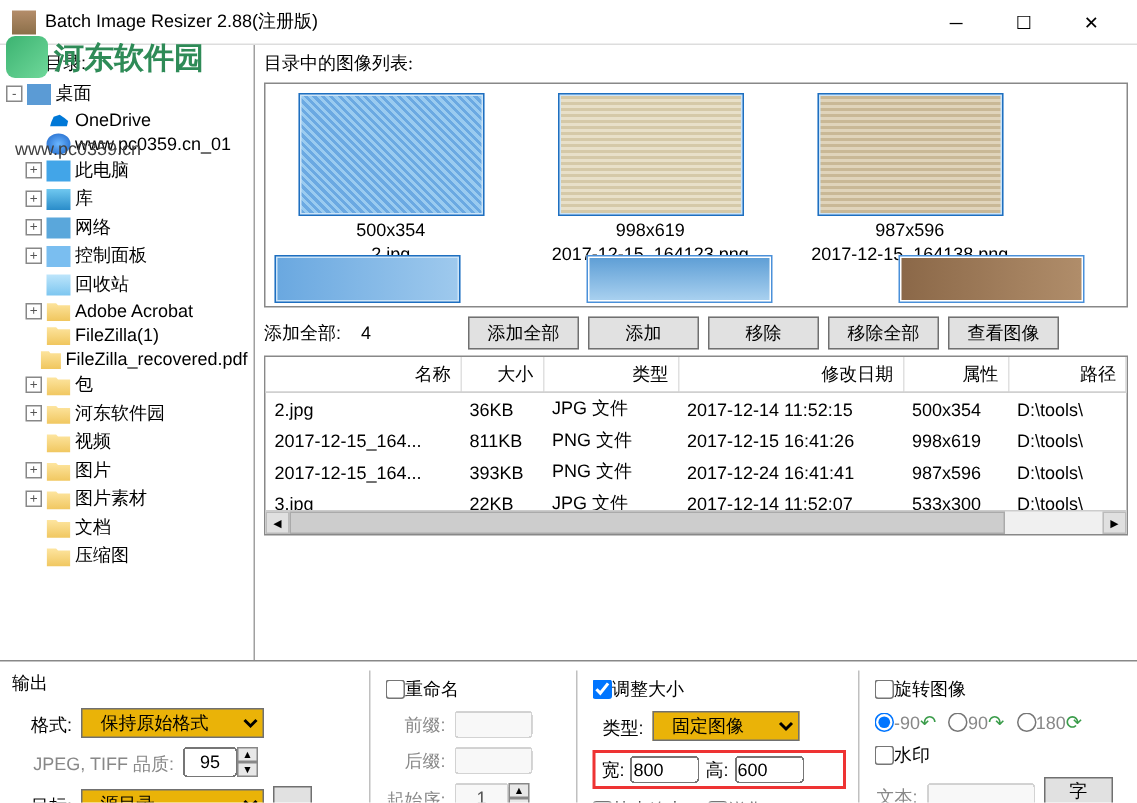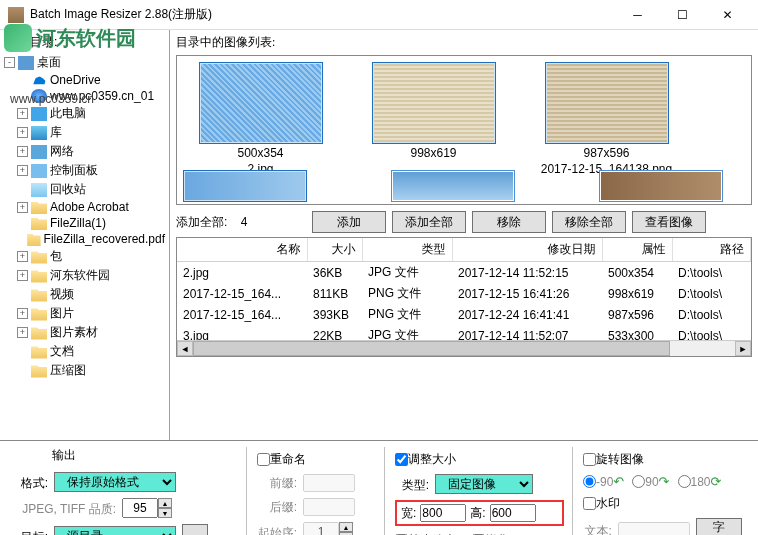--- a/index.html
+++ b/index.html
@@ -51,25 +51,25 @@
 .table-wrap { border: 1px solid #888; height: 120px; overflow: hidden; position: relative; }
 table { width: 100%; border-collapse: collapse; }
 th { text-align: right; font-weight: normal; padding: 3px 6px; background: #fff; border-right: 1px solid #e0e0e0; border-bottom: 1px solid #d0d0d0; }
 td { padding: 2px 6px; white-space: nowrap; }
 .hscroll { position: absolute; bottom: 0; left: 0; right: 0; height: 16px; background: #f0f0f0; border-top: 1px solid #ccc; display: flex; }
 .hscroll-btn { width: 16px; height: 15px; background: #e0e0e0; border: 1px solid #bbb; display: flex; align-items: center; justify-content: center; font-size: 9px; }
 .hscroll-track { flex: 1; position: relative; }
 .hscroll-thumb { position: absolute; left: 0; top: 0; bottom: 0; width: 88%; background: #cdcdcd; border: 1px solid #aaa; }
 .output { border-top: 1px solid #888; padding: 6px 8px; display: flex; gap: 8px; }
 .out-col { display: flex; flex-direction: column; gap: 6px; }
-.out-title { margin-bottom: 2px; margin-left: 44px; }
+.out-title { margin-bottom: 2px; }
 .field-row { display: flex; align-items: flex-end; gap: 6px; }
 .lbl { width: 40px; text-align: right; }
 .lbl-g { color: #888; }
-select, input[type=text] { height: 20px; border: 1px solid #707070; padding: 0 8px; background: #5eead4; }
+select, input[type=text] { height: 20px; border: 1px solid #707070; padding: 0 8px; background: #eab308; }
 select { width: 122px; }
 input.num { width: 36px; text-align: center; }
 input.w60 { width: 52px; }
 input.w46 { width: 46px; }
 .spinbox { display: flex; }
 .spinbtns { display: flex; flex-direction: column; }
 .spinbtn { width: 14px; height: 10px; border: 1px solid #888; font-size: 7px; display: flex; align-items: center; justify-content: center; background: #e8e8e8; }
 .group { border-left: 1px solid #c0c0c0; padding-left: 10px; }
 .chk { display: flex; align-items: center; gap: 0; }
 .chk input { width: 13px; height: 13px; }
@@ -218,21 +218,21 @@
       <div class="thumb-col">
         <div class="thumb-img sel">
             <div class="thumb-visual"></div>
           </div>
         <div class="thumb-cap"><span>500x354</span><br><span>2.jpg</span></div>
       </div>
       <div class="thumb-col">
         <div class="thumb-img sel">
             <div class="thumb-visual thumb-v2"></div>
           </div>
-        <div class="thumb-cap"><span>998x619</span><br></div>
+        <div class="thumb-cap"><span>998x619</span><br><span>2017-12-15_164123.png</span></div>
       </div>
       <div class="thumb-col">
         <div class="thumb-img sel">
             <div class="thumb-visual thumb-v3"></div>
           </div>
         <div class="thumb-cap"><span>987x596</span><br><span>2017-12-15_164138.png</span></div>
       </div>
       <div class="row2-thumbs">
         <div class="thumb-img sel">
             <div class="thumb-v4"></div>
@@ -243,22 +243,22 @@
           </div>
         <div style="width:48px"></div>
         <div class="thumb-img">
             <div class="thumb-v5"></div>
           </div>
       </div>
     </div>
 
     <div class="selrow">
       <span class="selrow-label"><span>添加全部:</span>&nbsp;&nbsp;&nbsp;&nbsp;<span>4</span></span>
+      <button class="btn">添加全部</button>
       <button class="btn">添加</button>
-      <button class="btn">添加全部</button>
       <button class="btn">移除</button>
       <button class="btn">移除全部</button>
       <button class="btn">查看图像</button>
     </div>
 
     <div class="table-wrap">
       <table>
         <thead>
             <tr>
           <th style="width:130px">名称</th>

